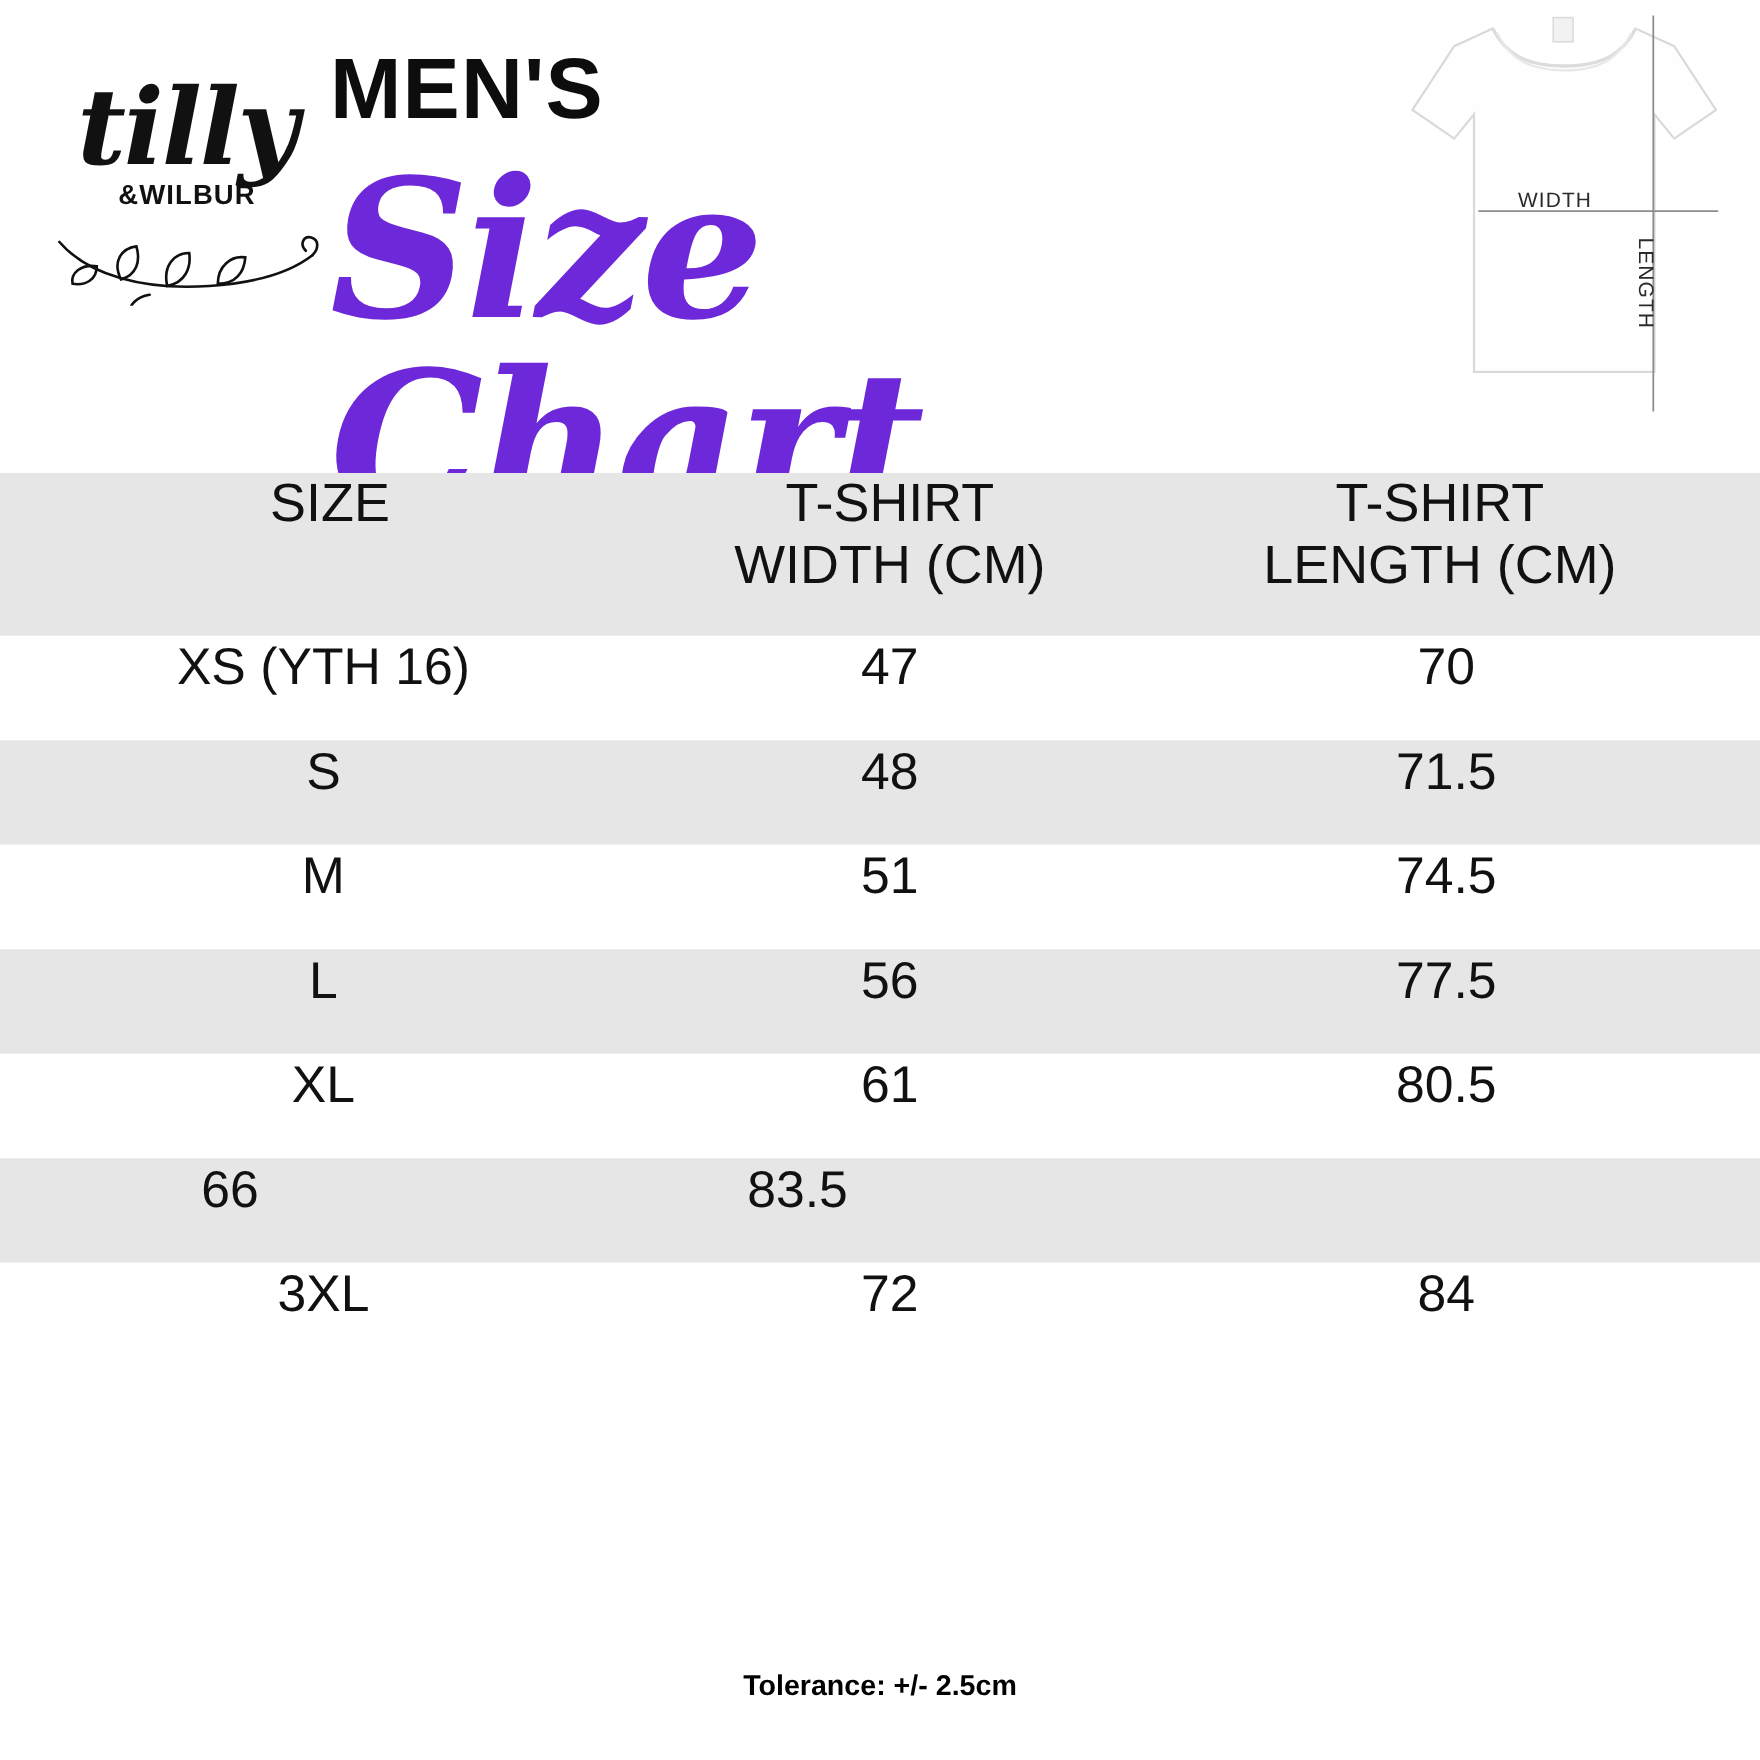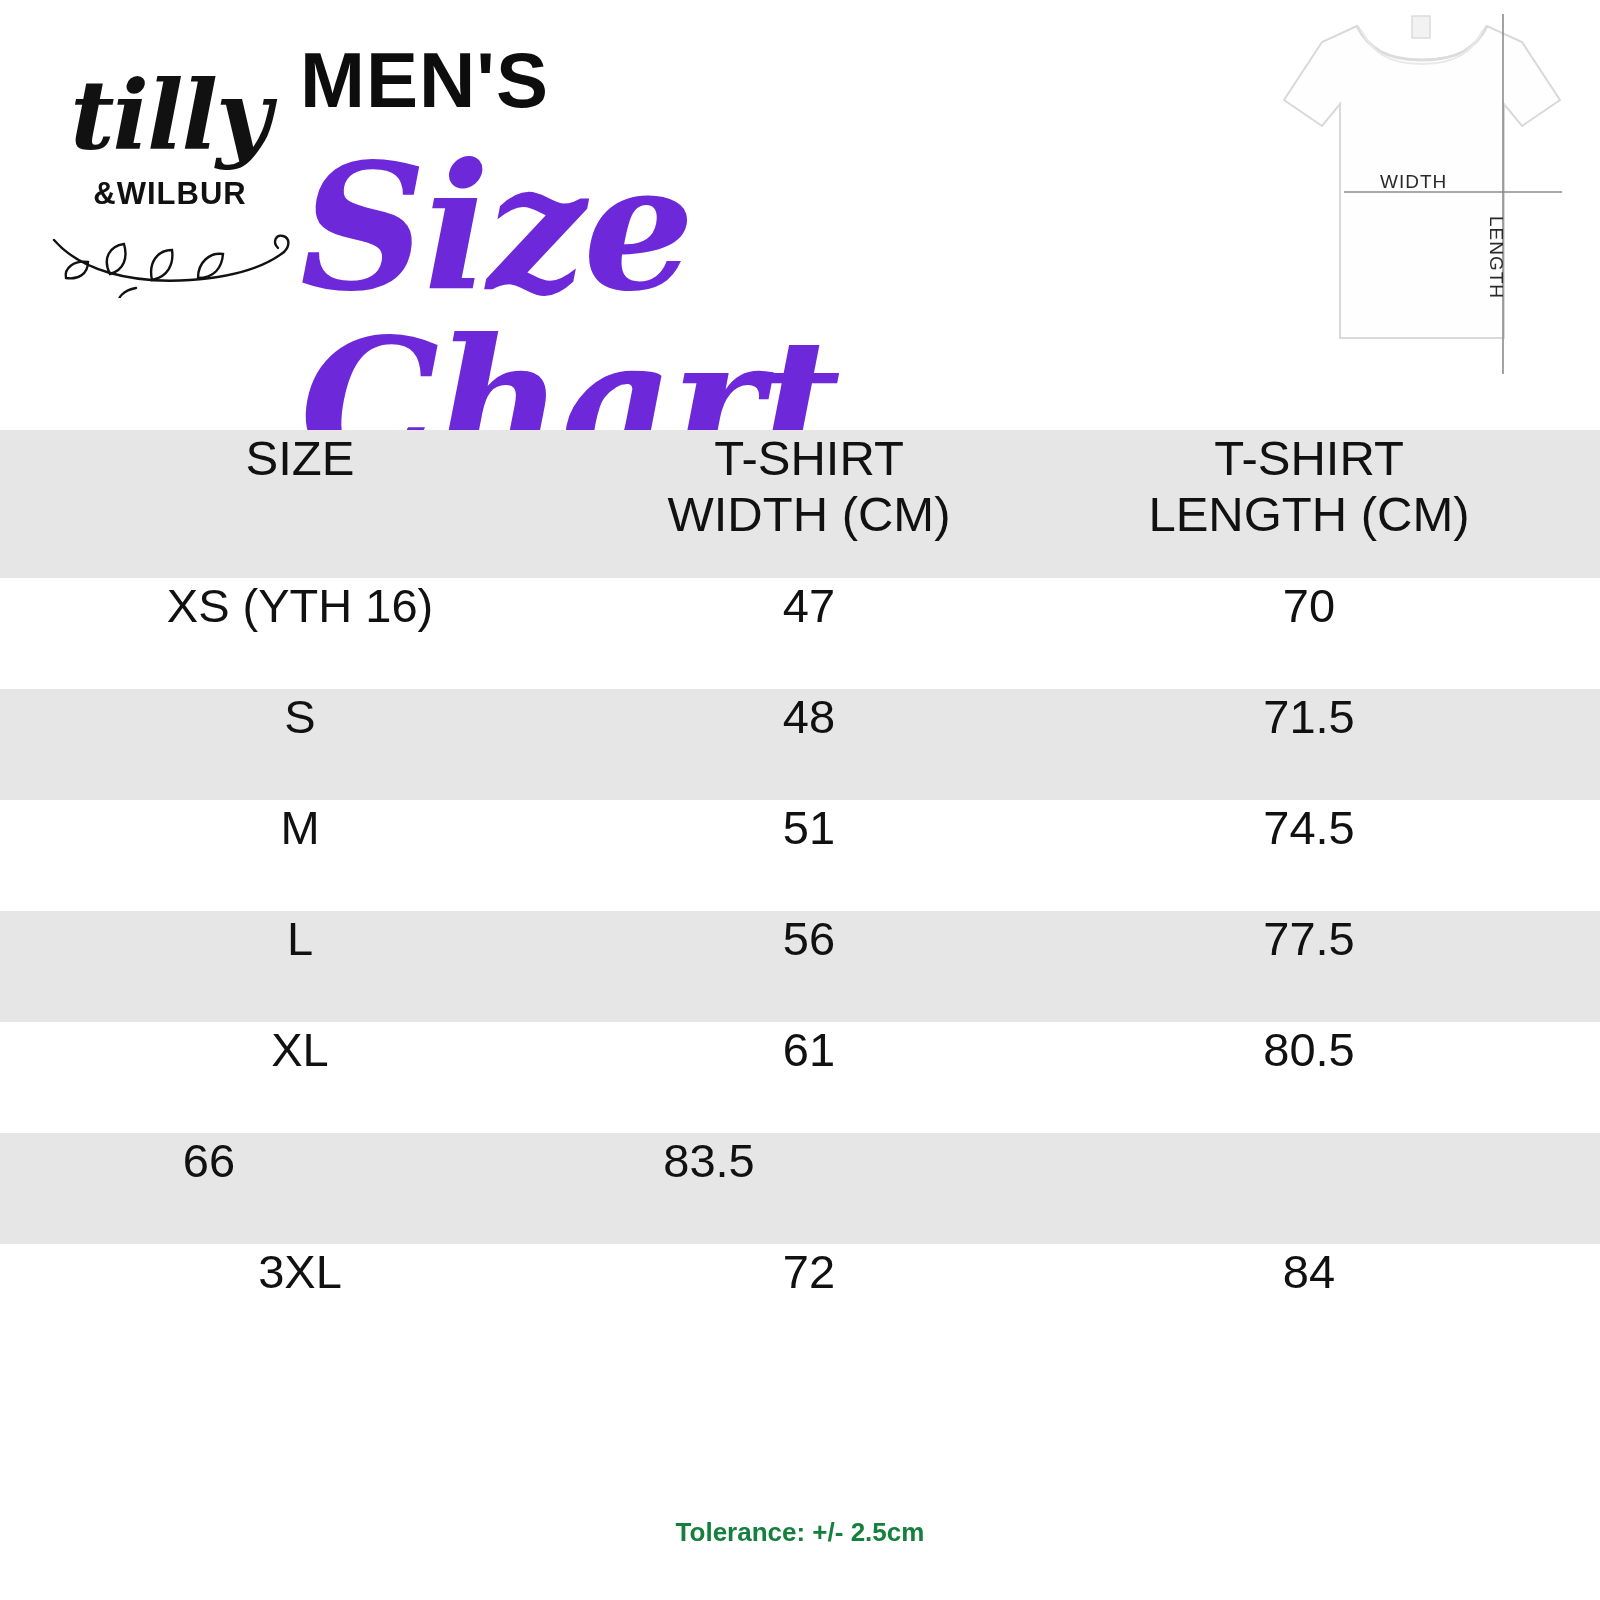--- a/index.html
+++ b/index.html
@@ -25,23 +25,23 @@
     font-style: italic;
     font-weight: 700;
     font-size: 96px;
     line-height: 0.95;
     letter-spacing: -2px;
     color: #111;
   }
   .brand-sub {
     font-family: "Liberation Sans", sans-serif;
     font-weight: 700;
-    font-size: 31px;
+    font-size: 25px;
     letter-spacing: 1px;
-    margin-top: 15px;
+    margin-top: 2px;
     color: #111;
   }
   .brand-flourish { margin-top: 6px; }
 
   .title-block {
     position: absolute; left: 300px; top: 40px; width: 980px;
   }
   .title-top {
     font-family: "Liberation Sans", sans-serif;
     font-weight: 700;
@@ -66,37 +66,37 @@
     width: 320px; height: 370px;
   }
 
   
   .table { position: absolute; top: 430px; left: 0; width: 1600px; }
   .row { display: flex; width: 100%; align-items: flex-start; }
   .row.shade { background: #e6e6e6; }
   .row.plain { background: #ffffff; }
 
   .row.head { height: 148px; background: #e6e6e6; }
-  .row.body { height: 111px; }
+  .row.body { height: 95px; gap: 16px; }
 
   .c-size   { width: 600px; text-align: center; }
   .c-width  { width: 418px; text-align: center; }
   .c-length { width: 582px; text-align: center; }
 
   .head .c-size, .head .c-width, .head .c-length {
     font-size: 49px; font-weight: 400; line-height: 1.15; color: #111;
   }
   .body .c-size, .body .c-width, .body .c-length {
     font-size: 47px; font-weight: 400; color: #111;
   }
 
   .footer {
     position: absolute; left: 0; bottom: 52px; width: 1600px;
     text-align: center;
-    font-size: 26px; font-weight: 700; color: #15803d;
+    font-size: 26px; font-weight: 700; color: #000000;
   }
 </style>
 </head>
 <body>
 
 <div class="page">
 
   <div class="header">
 
     <div class="brand">

